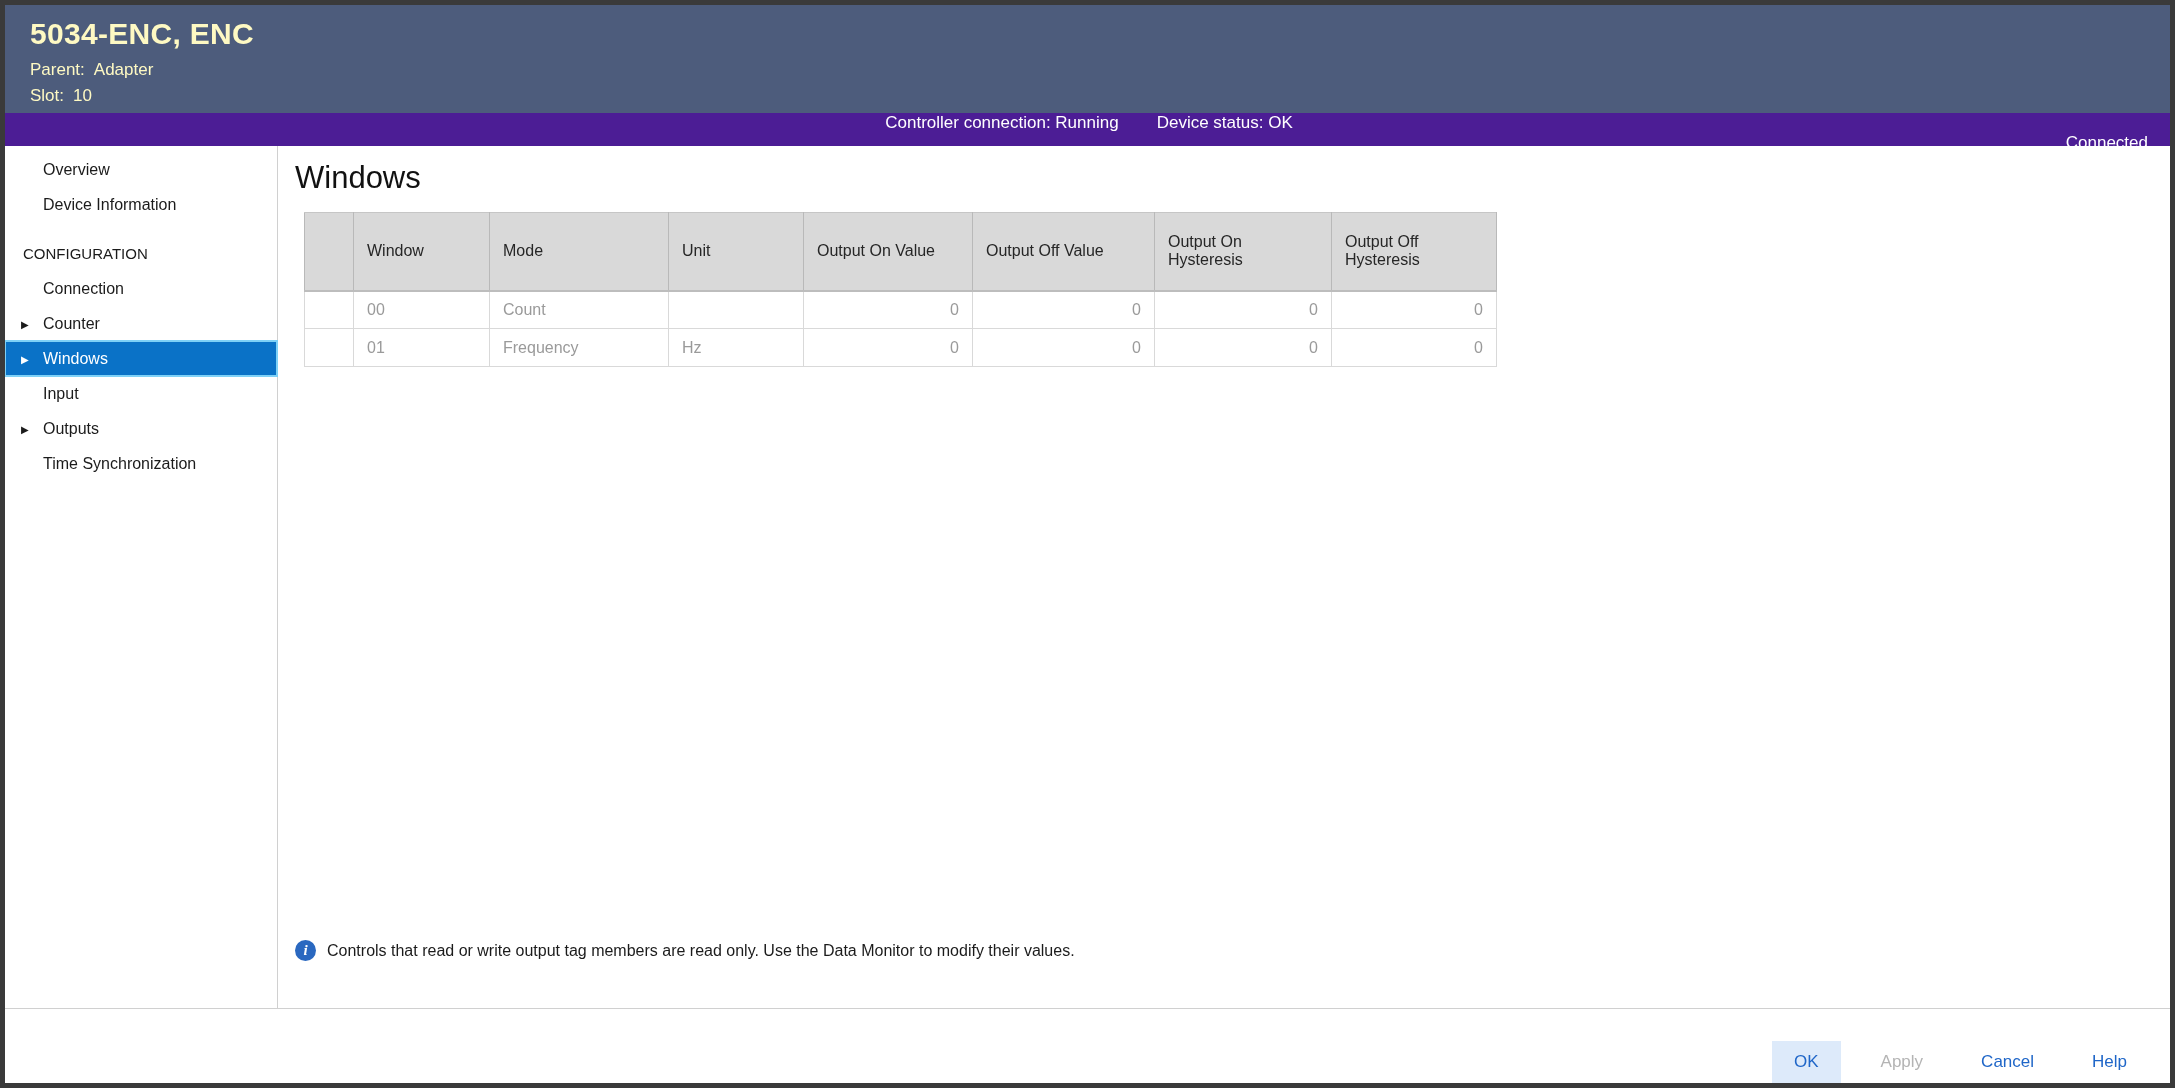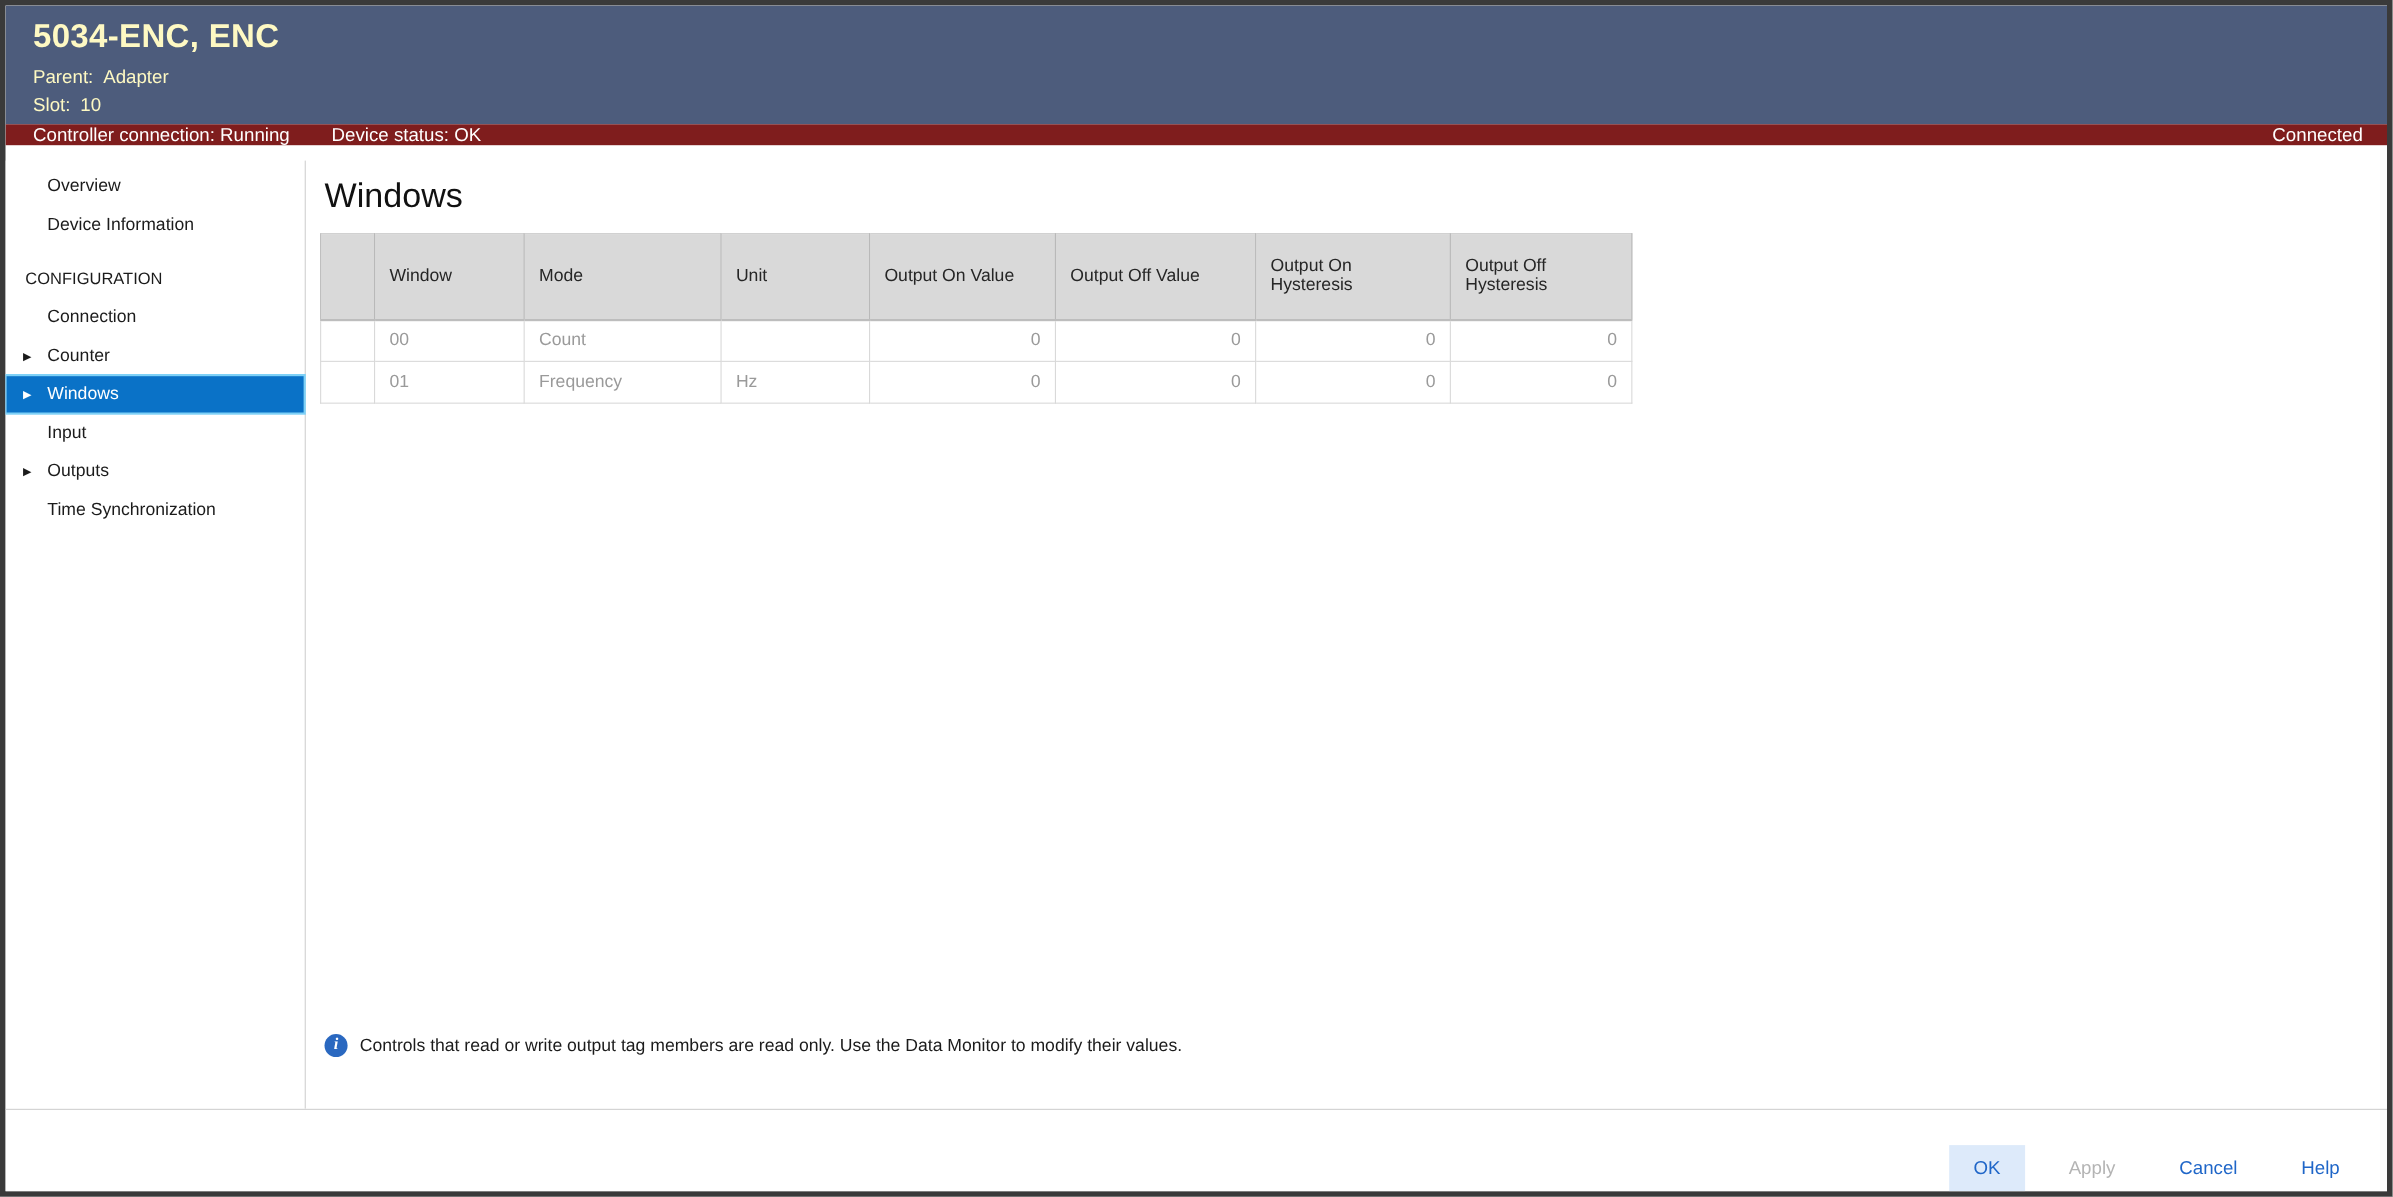--- a/index.html
+++ b/index.html
@@ -11,23 +11,23 @@
   }
 
   
   .titlebar { position:absolute; left:0; top:0; width:100%; height:108px;
     background:#4d5c7c; color:#fef9c3; padding:12px 0 0 25px; }
   .titlebar .title { font-size:30px; font-weight:bold; letter-spacing:.3px; }
   .meta-row { margin-top:9px; font-size:17px; display:flex; gap:9px; }
   .meta-row + .meta-row { margin-top:6px; }
 
   
-  .statusbar { position:absolute; left:0; top:108px; width:100%; height:19px;
-    background:#7f1d1d; color:#fff; font-size:17px;
-    display:flex; align-items:center; padding:0 22px 0 25px; }
+  .statusbar { position:absolute; left:0; top:108px; width:100%; height:33px;
+    background:#4c1d95; color:#fff; font-size:17px;
+    display:flex; align-items:center; padding:0 22px 0 25px;flex-direction:column; }
   .statusbar .left-group { display:flex; gap:38px; }
   .statusbar .right-group { margin-left:auto; }
 
   
   .body-area { position:absolute; top:141px; left:0; right:0; bottom:75px; background:#fff; }
 
   .sidebar { position:absolute; left:0; top:0; bottom:0; width:273px;
     border-right:1px solid #d0d0d0; padding-top:6px; }
   .nav-section-label { height:35px; line-height:35px; padding-left:18px;
     font-size:15px; color:#1b1b1b; }
@@ -37,21 +37,21 @@
   .nav-item.selected { background:#0a72c7; color:#fff;
     outline:2px solid #7ed1f7; outline-offset:-1px; }
   .nav-item.selected .arrow { color:#fff; }
   .section-gap { height:14px; }
 
   .content { position:absolute; left:274px; top:0; right:0; bottom:0; }
   .page-title { position:absolute; left:16px; top:14px; font-size:31px;
     font-weight:400; color:#111; margin:0; }
 
   
-  table.grid { position:absolute; left:12px; top:66px; border-collapse:collapse; }
+  table.grid { position:absolute; left:25px; top:66px; border-collapse:collapse; }
   .grid th { background:#d9d9d9; font-weight:400; font-size:16px; color:#262626;
     text-align:left; padding:0 13px; border:1px solid #b9b9b9;
     border-top-color:#c6c6c6; border-bottom:2px solid #bdbdbd; vertical-align:middle; }
   .grid thead tr { height:78px; }
   .grid tbody tr { height:38px; }
   .grid td { font-size:16px; color:#9a9a9a; padding:0 13px;
     border:1px solid #d9d9d9; background:#fff; vertical-align:middle; }
   .grid td.num { text-align:right; }
   .grid td.rowhdr { border-color:#d9d9d9; }
 

